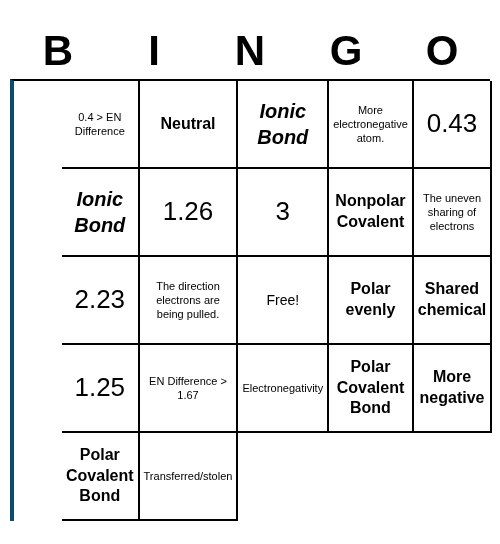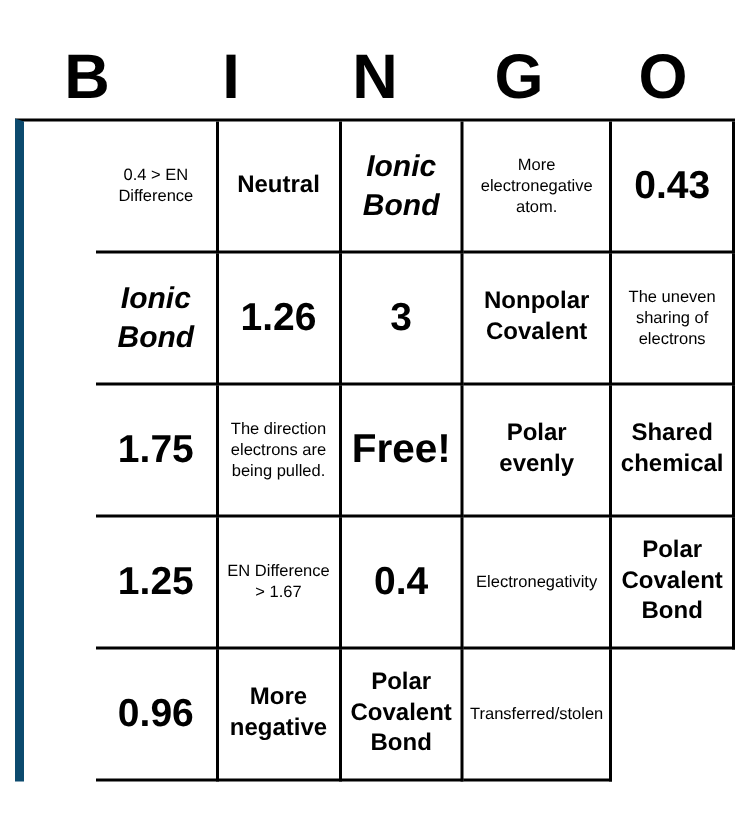--- a/index.html
+++ b/index.html
@@ -32,55 +32,55 @@
       font-size: 42px;
       font-weight: bold;
       padding: 4px 0;
       font-family: Arial, sans-serif;
     }
 
     .bingo-grid {
       display: grid;
       grid-template-columns: repeat(5, 1fr);
       border-top: 2px solid #000;
-      border-left: 6px solid #0c4a6e;
+      border-left: 4px solid #0c4a6e;
       padding-left: 48px;
     }
 
     .bingo-cell {
       border-right: 2px solid #000;
       border-bottom: 2px solid #000;
       min-height: 88px;
       display: flex;
       align-items: center;
       justify-content: center;
       text-align: center;
       padding: 6px 4px;
       font-family: Arial, sans-serif;
       font-size: 13px;
       line-height: 1.3;
     }
 
     .bingo-cell.large-text {
       font-size: 26px;
-      font-weight: bold;
+      font-weight: normal;
     }
 
     .bingo-cell.medium-text {
       font-size: 16px;
       font-weight: bold;
     }
 
     .bingo-cell.small-text {
       font-size: 11px;
     }
 
     .bingo-cell.free {
-      font-size: 27px;
-      font-weight: bold;
+      font-size: 14px;
+      font-weight: normal;
     }
 
     .bingo-cell.italic-large {
       font-size: 20px;
       font-style: italic;
       font-weight: bold;
     }
   </style>
 </head>
 <body>
@@ -97,28 +97,26 @@
   <div class="bingo-cell small-text">0.4 &gt; EN Difference</div>
       <div class="bingo-cell medium-text">Neutral</div>
       <div class="bingo-cell italic-large">Ionic Bond</div>
       <div class="bingo-cell small-text">More electronegative atom.</div>
       <div class="bingo-cell large-text">0.43</div>
       <div class="bingo-cell italic-large">Ionic Bond</div>
       <div class="bingo-cell large-text">1.26</div>
       <div class="bingo-cell large-text">3</div>
       <div class="bingo-cell medium-text">Nonpolar Covalent</div>
       <div class="bingo-cell small-text">The uneven sharing of electrons</div>
-      <div class="bingo-cell large-text">1.75</div>
+      <div class="bingo-cell large-text">2.23</div>
       <div class="bingo-cell small-text">The direction electrons are being pulled.</div>
       <div class="bingo-cell free">Free!</div>
       <div class="bingo-cell medium-text">Polar evenly</div>
       <div class="bingo-cell medium-text">Shared chemical</div>
       <div class="bingo-cell large-text">1.25</div>
       <div class="bingo-cell small-text">EN Difference &gt; 1.67</div>
-      <div class="bingo-cell large-text">0.4</div>
       <div class="bingo-cell small-text">Electronegativity</div>
       <div class="bingo-cell medium-text">Polar Covalent Bond</div>
-      <div class="bingo-cell large-text">0.96</div>
       <div class="bingo-cell medium-text">More negative</div>
       <div class="bingo-cell medium-text">Polar Covalent Bond</div>
       <div class="bingo-cell small-text">Transferred/stolen</div>
     </div>
 </div>
 
 </body></html>

